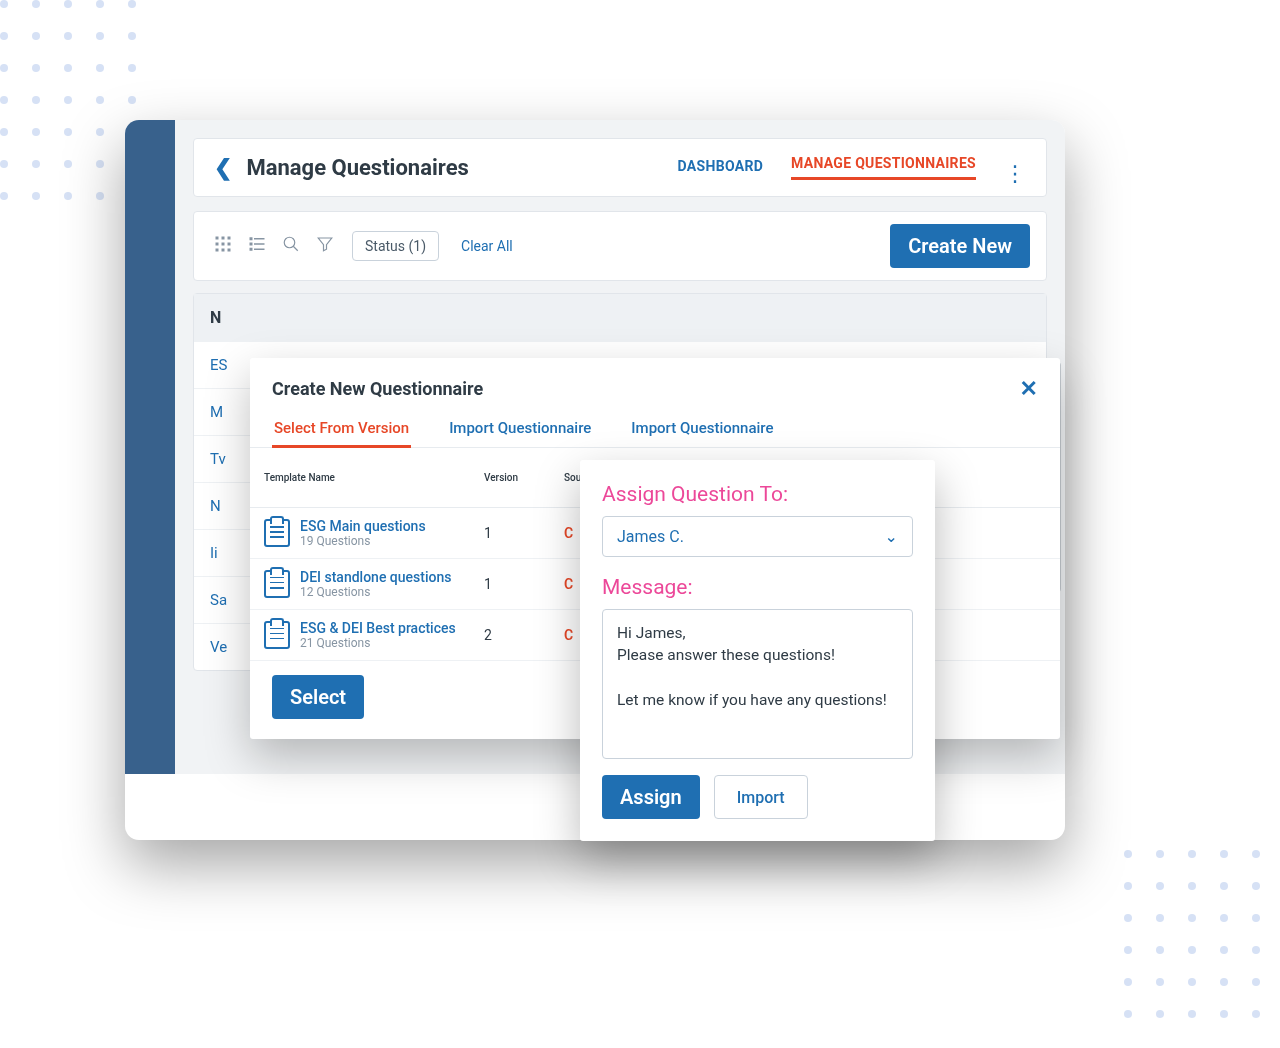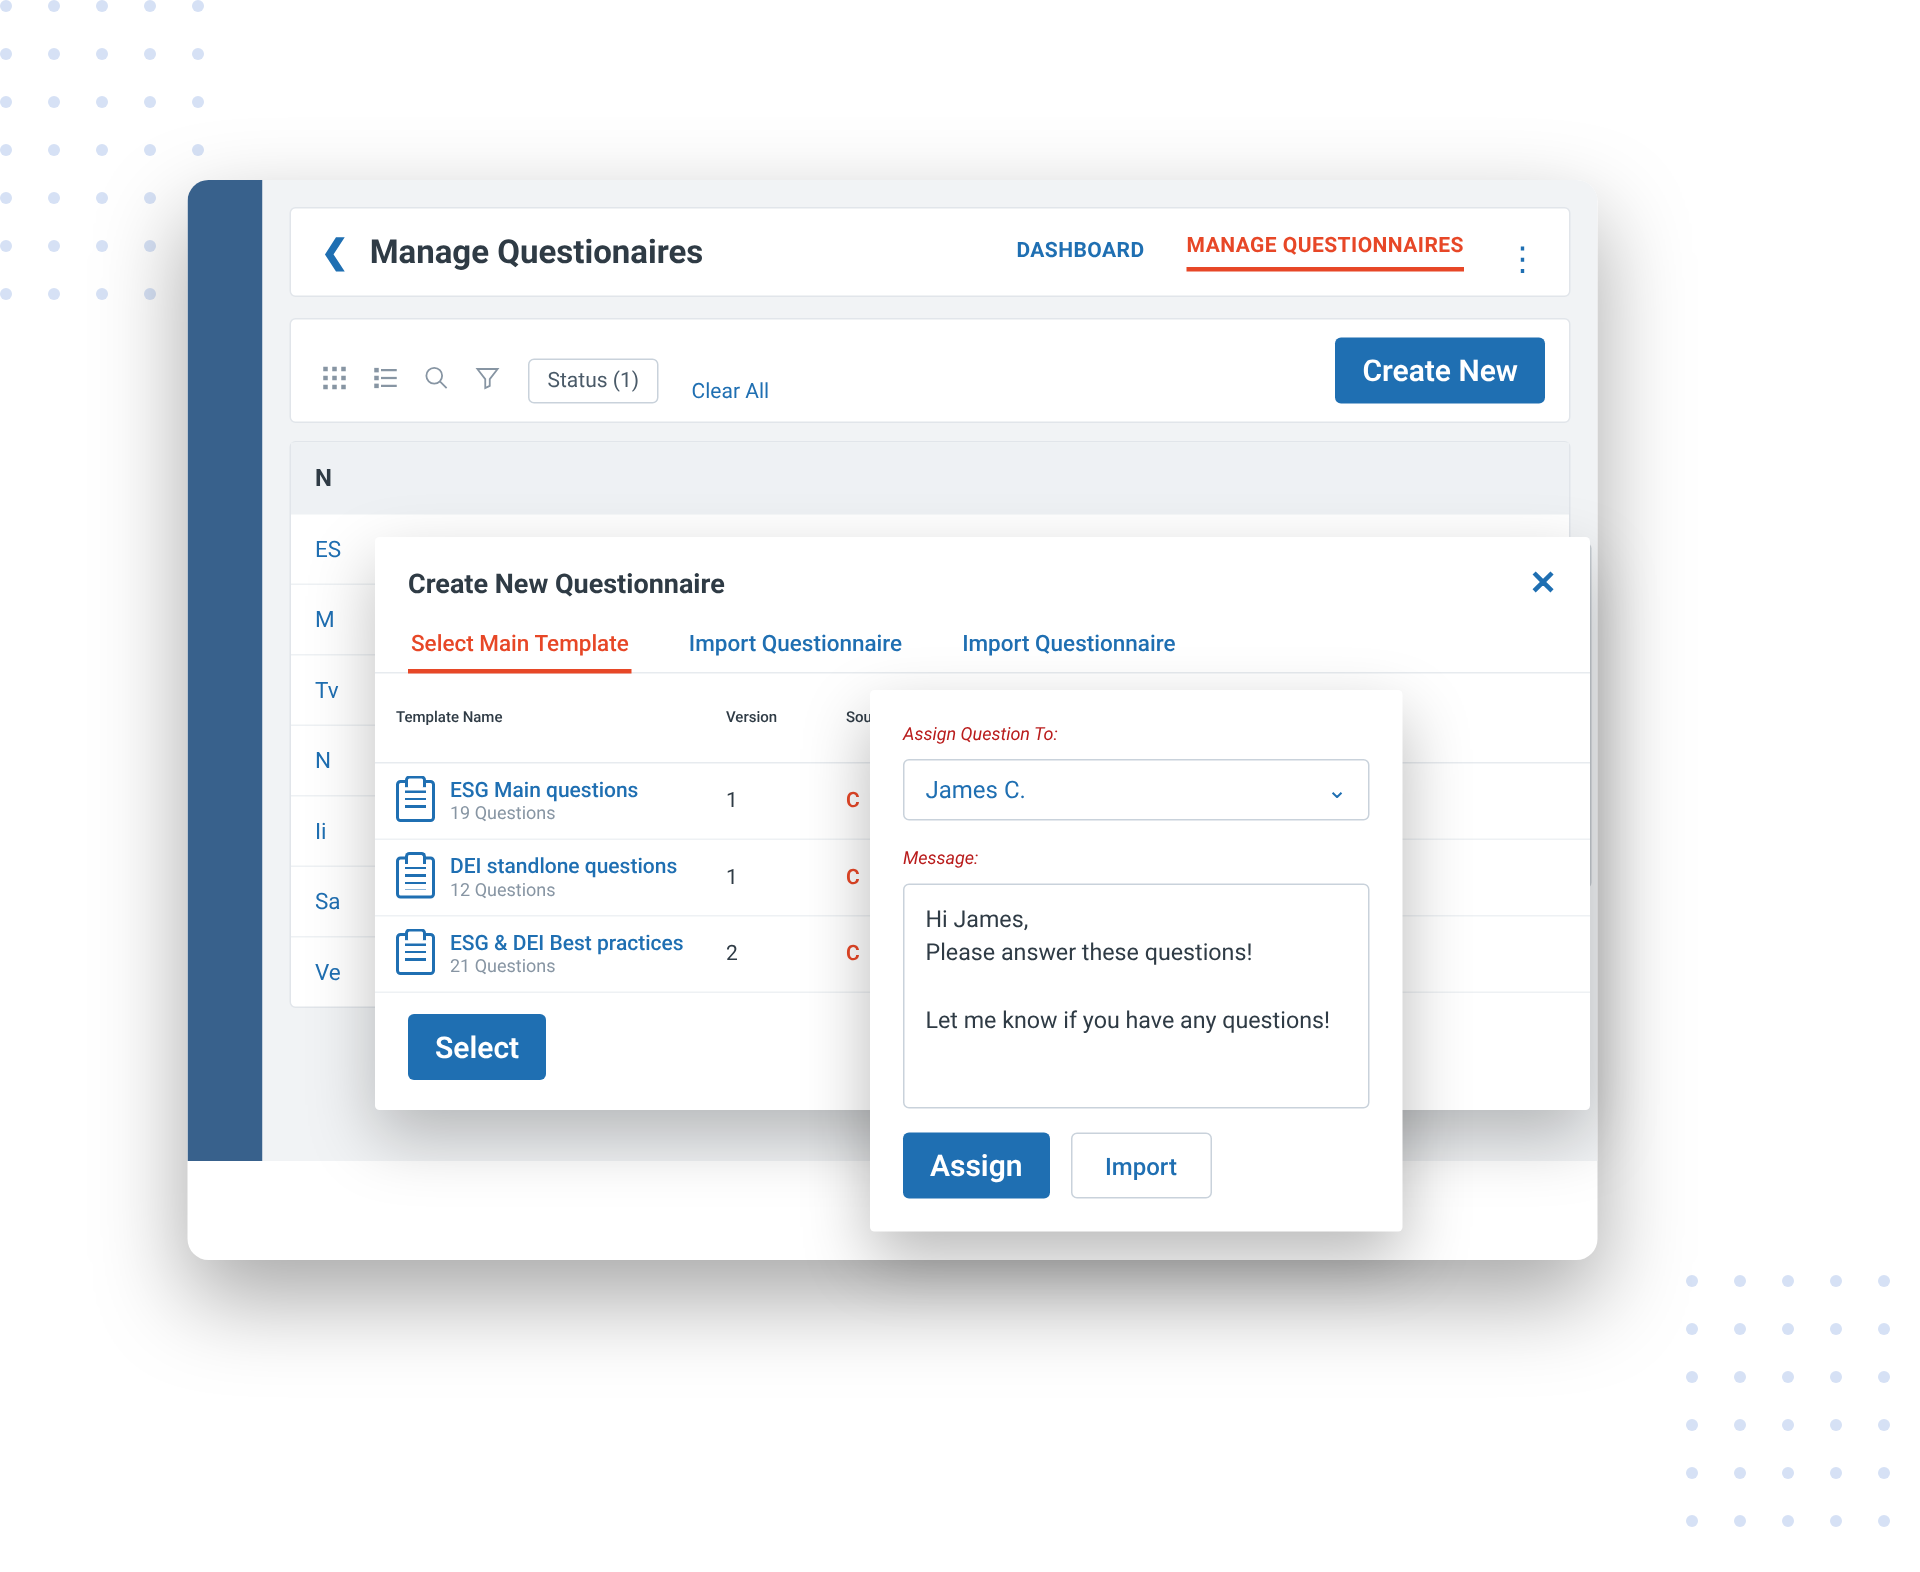--- a/index.html
+++ b/index.html
@@ -48,21 +48,21 @@
 .page-title { font-size: 22px; font-weight: 700; color: #2f3b45; }
 .hdr-tabs { display: flex; align-items: flex-end; gap: 28px; }
 .hdr-tab { font-size: 14px; font-weight: 700; letter-spacing: 0.3px; cursor: pointer; padding-bottom: 6px; }
 .hdr-tab.inactive { color: #1f6fb2; }
 .hdr-tab.active { color: #e74727; border-bottom: 3px solid #e74727; }
 .kebab { color: #1f6fb2; font-size: 22px; cursor: pointer; line-height: 0.6; }
 
 
 .toolbar {
   background: #fff; border: 1px solid #e1e5ea; border-radius: 4px;
-  padding: 12px 16px; display: flex; align-items: flex-end; gap: 8px;
+  padding: 12px 16px; display: flex; align-items: center; gap: 8px;
   margin-bottom: 12px;
 }
 .tool-icon { color: #8795a3; cursor: pointer; padding: 4px; }
 .tool-icon svg { width: 18px; height: 18px; stroke: currentColor; fill: none; stroke-width: 1.6; }
 .grid-icon svg, .list-icon svg { fill: currentColor; stroke: none; }
 .filter-chip {
   border: 1px solid #c9d2db; border-radius: 4px; padding: 6px 12px;
   color: #4a5a68; font-size: 14px; cursor: pointer; margin-left: 6px;
 }
 .clear-all { color: #1f6fb2; font-size: 14px; margin-left: 14px; cursor: pointer; }
@@ -107,21 +107,21 @@
 .modal-footer { padding: 14px 22px 20px; }
 
 
 .popover {
   position: absolute; top: 460px; left: 580px;
   width: 355px; background: #fff;
   box-shadow: 0 18px 45px rgba(0,0,0,0.28);
   border-radius: 3px; padding: 22px;
   z-index: 10;
 }
-.pop-label { font-size: 12px; color: #b91c1c; margin-bottom: 10px; font-style: italic; }
+.pop-label { font-size: 21px; color: #ec4899; margin-bottom: 10px; }
 .pop-select {
   width: 100%; border: 1px solid #c9d2db; border-radius: 4px;
   padding: 10px 14px; font-size: 16px; color: #1f6fb2;
   display: flex; justify-content: space-between; cursor: pointer; margin-bottom: 18px;
 }
 .pop-select .chev { color: #1f6fb2; }
 .pop-textarea {
   width: 100%; border: 1px solid #c9d2db; border-radius: 4px;
   padding: 12px 14px; font-size: 15.5px; color: #2f3b45;
   min-height: 150px; resize: none; line-height: 1.45; font-family: inherit;
@@ -285,21 +285,21 @@
     </div>
   </div>
 </div>
 
 <div class="modal">
   <div class="modal-hdr">
     <span class="modal-title">Create New Questionnaire</span>
     <span class="modal-close">✕</span>
   </div>
   <div class="modal-tabs">
-    <span class="modal-tab active">Select Main Template</span>
+    <span class="modal-tab active">Select From Version</span>
     <span class="modal-tab inactive">Import Questionnaire</span>
     <span class="modal-tab inactive">Import Questionnaire</span>
   </div>
   <table class="tbl">
     <thead>
       <tr>
         <th style="width:220px">Template Name</th>
         <th style="width:80px">Version</th>
         <th style="width:80px">Source</th>
         <th style="width:120px">Category</th>

